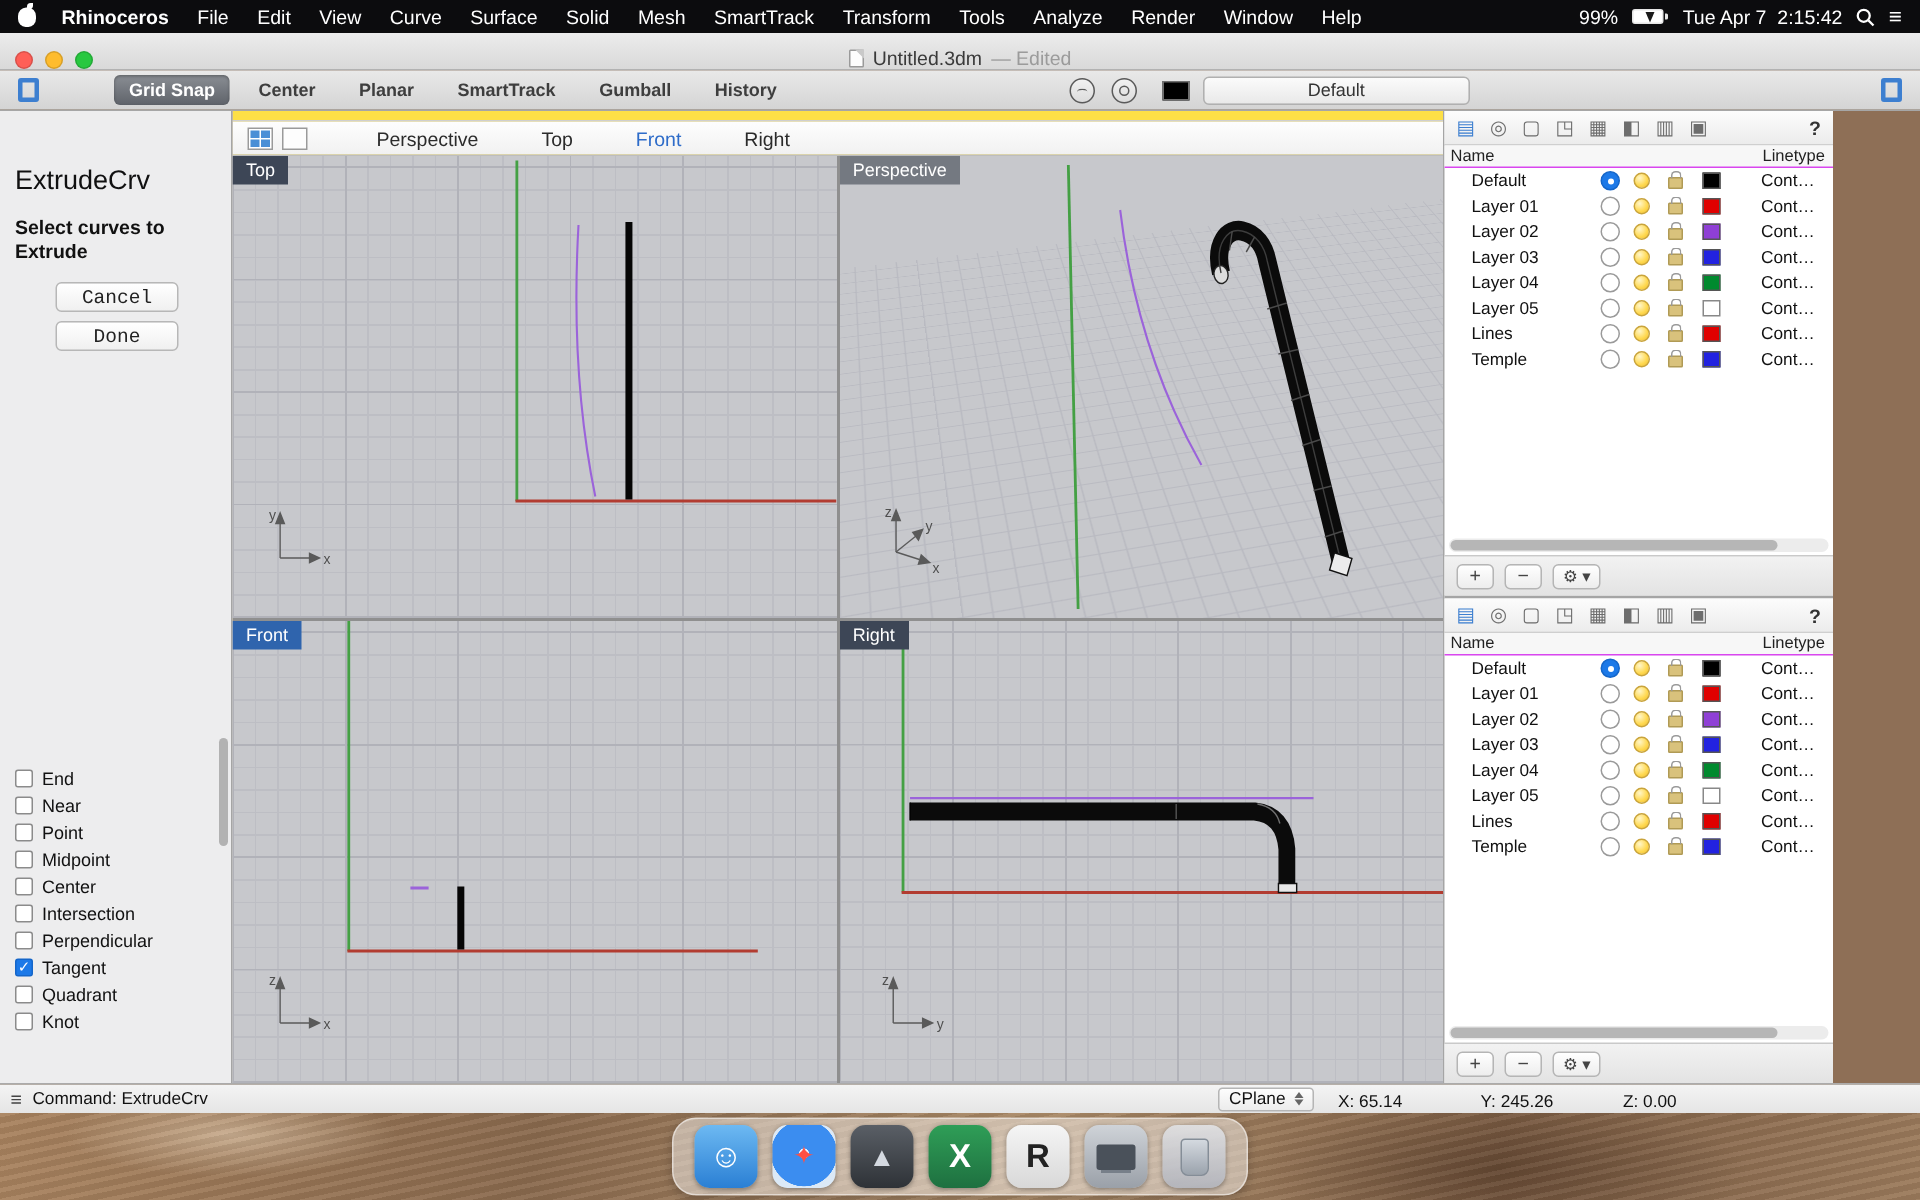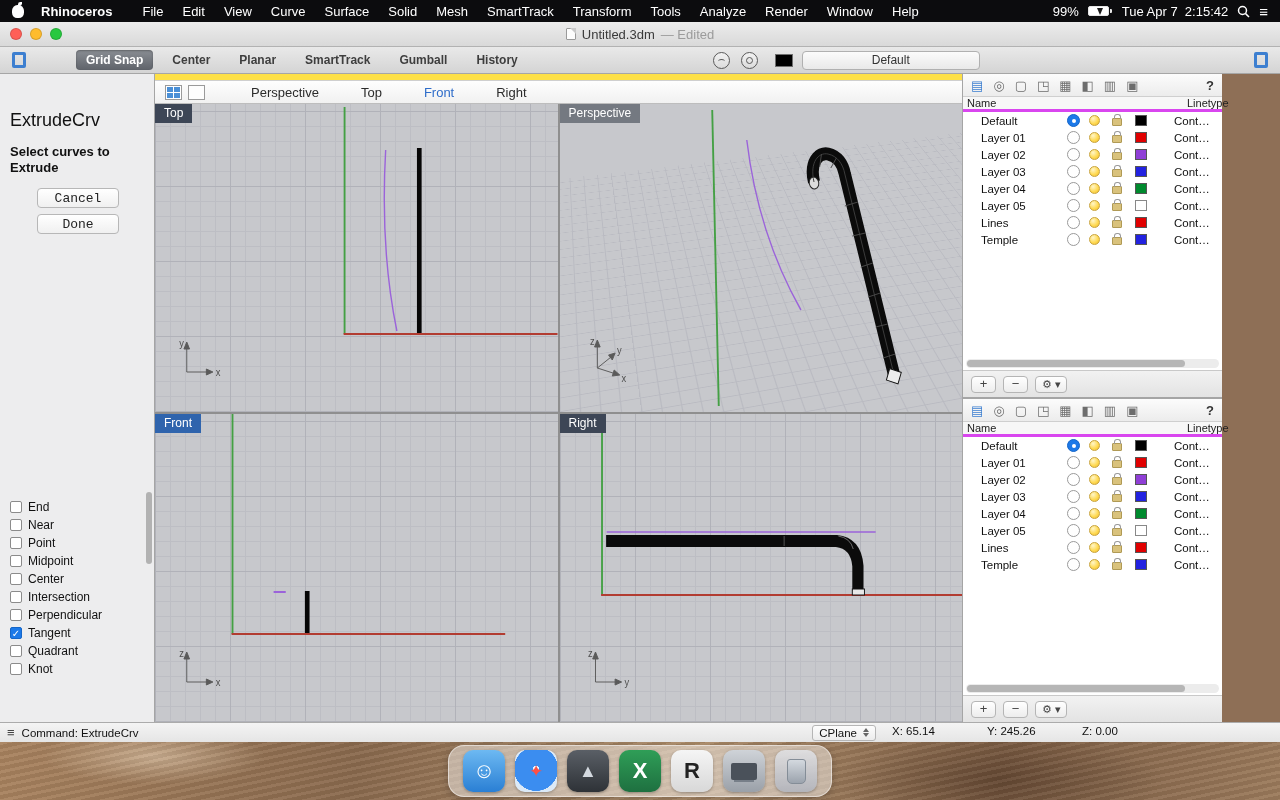--- a/index.html
+++ b/index.html
@@ -4,32 +4,32 @@
 <style>
 *{margin:0;padding:0;box-sizing:border-box}
 html,body{width:1280px;height:800px;overflow:hidden}
 body{font-family:"Liberation Sans","DejaVu Sans",sans-serif}
 .screen{position:relative;width:1280px;height:800px;background:#8e6f56;overflow:hidden}
 
 
 .menubar{position:absolute;top:0;left:0;right:0;height:22px;background:#0c0c0e;color:#fff;display:flex;align-items:center;padding:0 12px;font-size:13px;z-index:30}
 .apple-icon{width:12px;height:13px;background:#fff;border-radius:45% 45% 42% 42%;position:relative;margin-right:17px;flex:none}
 .apple-icon:before{content:"";position:absolute;top:-3px;left:6px;width:4px;height:4px;background:#fff;border-radius:60% 0 60% 0}
-.appname{font-weight:bold;margin-right:30px}
+.appname{font-weight:bold;margin-right:19px}
 .menu-item{margin-right:19px;white-space:nowrap}
 .mb-right{margin-left:auto;display:flex;align-items:center;gap:9px}
 .batt-shape{width:21px;height:10px;border:1px solid #e6e6e6;border-radius:2px;position:relative;background:#fff;flex:none}
 .batt-shape:after{content:"";position:absolute;right:-4px;top:2px;width:2px;height:4px;background:#e6e6e6;border-radius:0 1px 1px 0}
 .batt-shape .bolt{position:absolute;left:8px;top:1px;width:0;height:0;border-left:3px solid transparent;border-right:3px solid transparent;border-top:7px solid #1a1a1a}
 .clock{white-space:pre;margin-left:4px}
 .mb-svg{display:block}
 .mlist{font-size:15px;line-height:1}
 
 
-.titlebar{position:absolute;top:22px;left:0;right:0;height:25px;background:linear-gradient(#ececec,#d9d9d9);border-bottom:1px solid #b2b2b2;display:flex;align-items:center;z-index:20}
+.titlebar{position:absolute;top:22px;left:0;right:0;height:25px;background:linear-gradient(#ececec,#d9d9d9);border-bottom:1px solid #b2b2b2;display:flex;align-items:flex-end;z-index:20}
 .lights{position:absolute;left:10px;display:flex;gap:8px}
 .tl{width:12px;height:12px;border-radius:50%;border:1px solid rgba(0,0,0,.15)}
 .tl.red{background:#ff5f57}.tl.yellow{background:#febc2e}.tl.green{background:#28c840}
 .title-wrap{margin:0 auto;display:flex;align-items:center;gap:6px;font-size:13px;color:#3a3a3a}
 .doc-icon{width:10px;height:12px;background:#fdfdfd;border:1px solid #9a9a9a;border-radius:1px;position:relative}
 .doc-icon:after{content:"";position:absolute;right:-1px;top:-1px;border:3px solid #c9c9c9;border-left-color:transparent;border-bottom-color:transparent}
 .edited{color:#9b9b9b}
 
 
 .toolbar{position:absolute;top:47px;left:0;right:0;height:27px;background:linear-gradient(#e9e9e9,#d4d4d4);border-bottom:1px solid #a6a6a6;display:flex;align-items:center;padding:0 12px;z-index:20}
@@ -49,21 +49,21 @@
 
 
 .left-panel{width:155px;flex:none;background:#ededee;border-right:1px solid #a5a5a5;position:relative;overflow:hidden}
 .cmd-title{position:absolute;top:36px;left:10px;font-size:18px;color:#111}
 .cmd-prompt{position:absolute;top:70px;left:10px;width:126px;font-size:13px;font-weight:bold;color:#111;line-height:1.25}
 .panel-btn{position:absolute;left:37px;width:82px;height:20px;background:linear-gradient(#ffffff,#f0f0f0);border:1px solid #b7b7b7;border-radius:4px;font-size:13px;color:#222;font-family:Liberation Mono, monospace}
 .btn-cancel{top:114px}
 .btn-done{top:140px}
 .osnap{position:absolute;top:418px;left:10px;right:16px;font-size:12px;color:#111}
 .os-row{display:flex;align-items:center;height:18px;gap:6px}
-#osnap-list{margin-top:6px}
+#osnap-list{margin-top:18px}
 .radio{width:12px;height:12px;border-radius:50%;border:1px solid #8b8b8b;background:#fff;flex:none;position:relative}
 .radio.on{background:#1c79e8;border-color:#1566c9}
 .radio.on:after{content:"";position:absolute;left:4px;top:4px;width:4px;height:4px;border-radius:50%;background:#fff}
 .checkbox{width:12px;height:12px;border:1px solid #8b8b8b;border-radius:2px;background:#fff;flex:none;font-size:10px;line-height:11px;text-align:center;color:#fff}
 .checkbox.on{background:#1c79e8;border-color:#1566c9}
 .lp-vscroll{position:absolute;right:2px;top:418px;width:6px;height:72px;background:#b2b2b2;border-radius:3px}
 
 
 .viewport-col{width:807px;flex:none;display:flex;flex-direction:column;background:#fde047}
 .vp-tabs{height:24px;margin-top:6px;background:linear-gradient(#fefefe,#f1f1f1);border-top:1px solid #cfcfcf;border-bottom:1px solid #bdbdbd;display:flex;align-items:center;font-size:13px}
@@ -91,43 +91,43 @@
 .vp-front .vp-label{background:#2f64ad}
 .axt{font-size:10px;fill:#4f4f4f}
 
 
 .right-col{width:260px;flex:none;display:flex;flex-direction:column;border-left:1px solid #a5a5a5;background:#fff}
 .layer-panel{flex:1;display:flex;flex-direction:column;min-height:0}
 .layer-panel.first{border-bottom:2px solid #a5a5a5}
 .lp-icons{height:23px;background:linear-gradient(#fcfcfc,#ececec);border-bottom:1px solid #cfcfcf;display:flex;align-items:center;padding:0 8px;gap:10px;font-size:13px;color:#6d6d6d;flex:none}
 .lp-ic.first{color:#3d7fd0}
 .lp-ic.help{margin-left:auto;font-weight:bold;color:#333}
-.lp-header{height:15px;display:flex;align-items:center;font-size:11px;color:#222;background:#f7f7f7;border-bottom:3px solid #d946ef;padding-left:4px;position:relative;flex:none}
-.lp-header .h-linetype{position:absolute;left:224px;width:47px;overflow:hidden;white-space:nowrap}
+.lp-header{height:15px;display:flex;align-items:center;font-size:11px;color:#222;background:#f7f7f7;border-bottom:1px solid #d946ef;padding-left:4px;position:relative;flex:none}
+.lp-header .h-linetype{position:absolute;left:212px;width:47px;overflow:hidden;white-space:nowrap}
 .lp-rows{flex:1;min-height:0;overflow:hidden}
 .l-row{display:flex;align-items:center;height:17px;font-size:11.5px;color:#111;padding-left:18px}
 .l-name{width:86px;overflow:hidden;white-space:nowrap}
 .l-radio{width:13px;height:13px;border-radius:50%;border:1px solid #9a9a9a;background:#fff;margin-right:9px;position:relative;flex:none}
 .l-radio.on{background:#1c79e8;border-color:#1566c9}
 .l-radio.on:after{content:"";position:absolute;left:4px;top:4px;width:4px;height:4px;border-radius:50%;background:#fff}
 .l-bulb{width:11px;height:11px;border-radius:50%;background:radial-gradient(circle at 35% 30%,#fff6c9,#ffd84d 60%,#e8b93a);border:1px solid #c9a43c;margin-right:12px;flex:none}
 .l-lock{width:10px;height:8px;background:#d9c27c;border:1px solid #b09a55;border-radius:1px;position:relative;margin-right:13px;margin-top:3px;flex:none}
 .l-lock:before{content:"";position:absolute;top:-5px;left:1px;width:5px;height:4px;border:1.5px solid #9a9a9a;border-bottom:none;border-radius:3px 3px 0 0}
 .l-swatch{width:12px;height:11px;border:1px solid #555;margin-right:27px;flex:none}
 .l-linetype{white-space:nowrap;overflow:hidden}
 .lp-scrollbar{height:9px;margin:2px 3px;border-radius:5px;background:#ececec;position:relative;flex:none}
 .lp-scrollbar .thumb{position:absolute;left:1px;top:1px;bottom:1px;width:86%;background:#b6b6b6;border-radius:4px}
 .lp-foot{height:27px;background:linear-gradient(#f2f2f2,#e3e3e3);border-top:1px solid #c9c9c9;display:flex;align-items:center;gap:7px;padding:0 8px;flex:none}
 .lp-btn{width:25px;height:17px;background:linear-gradient(#fff,#ededed);border:1px solid #b5b5b5;border-radius:4px;font-size:13px;line-height:14px;text-align:center;color:#444}
 .lp-gear{height:17px;background:linear-gradient(#fff,#ededed);border:1px solid #b5b5b5;border-radius:4px;display:flex;align-items:center;gap:3px;padding:0 6px;font-size:11px;color:#444}
 
 
 .statusbar{position:absolute;left:0;right:0;top:722px;height:20px;background:linear-gradient(#f4f4f4,#e5e5e5);border-top:1px solid #ababab;display:flex;align-items:center;font-size:11.5px;color:#111;padding:0 7px;z-index:20}
 .sb-menu{font-size:13px;color:#444;margin-right:7px}
-.sb-right{display:flex;align-items:flex-start;margin-left:auto;margin-right:96px}
+.sb-right{display:flex;align-items:flex-end;margin-left:auto;margin-right:96px}
 .cplane-box{display:flex;align-items:center;gap:6px;border:1px solid #b5b5b5;background:linear-gradient(#fdfdfd,#ececec);border-radius:3px;padding:1px 6px;margin-right:16px}
 .cplane-arrows{display:flex;flex-direction:column;gap:1px}
 .cplane-arrows i{width:0;height:0;border-left:3px solid transparent;border-right:3px solid transparent}
 .cplane-arrows .up{border-bottom:4px solid #666}
 .cplane-arrows .down{border-top:4px solid #666}
 .sb-coord{width:95px}
 
 
 .desktop{position:absolute;left:0;right:0;top:742px;height:58px;background:
  repeating-linear-gradient(168deg,rgba(255,255,255,.05) 0 3px,rgba(0,0,0,.06) 3px 7px),

